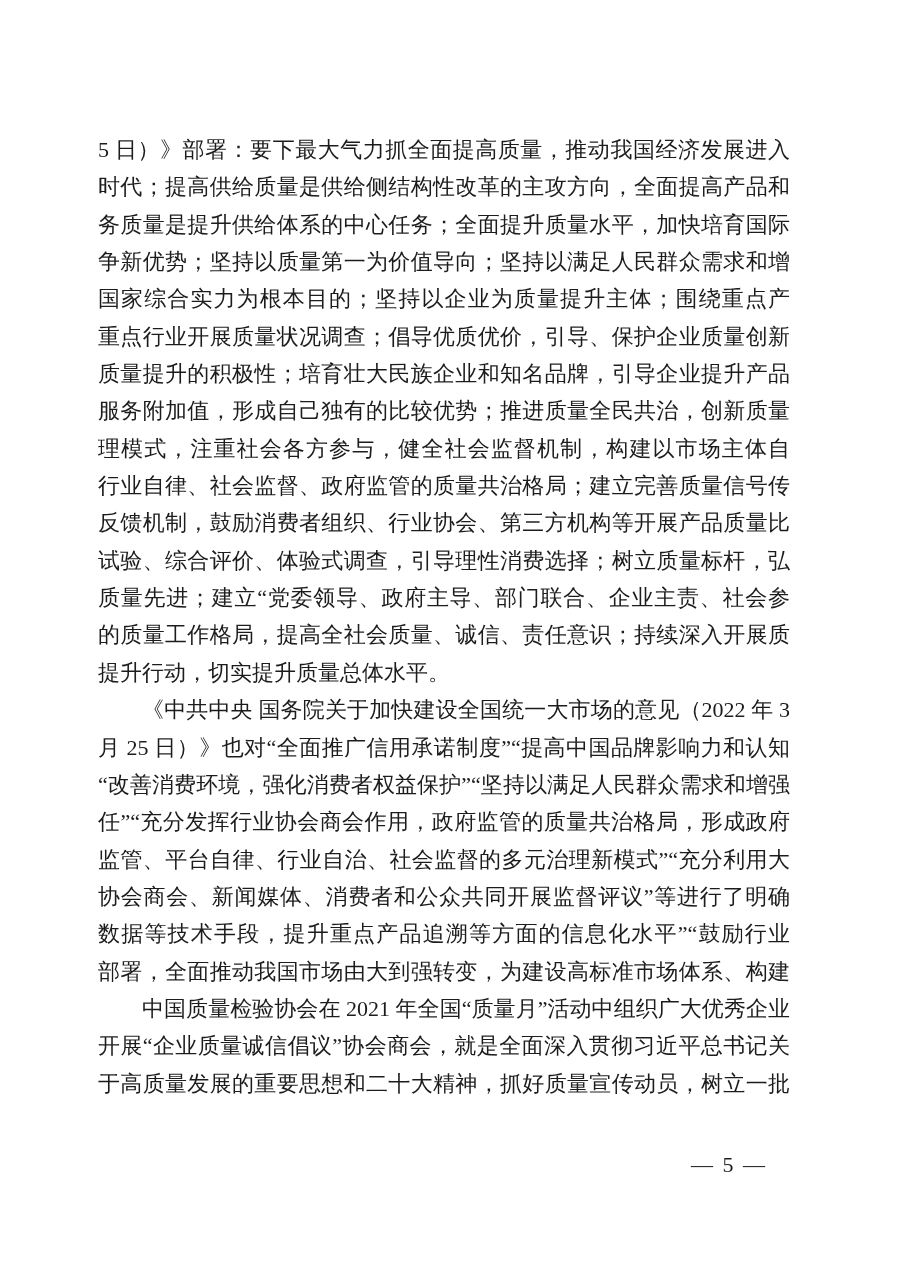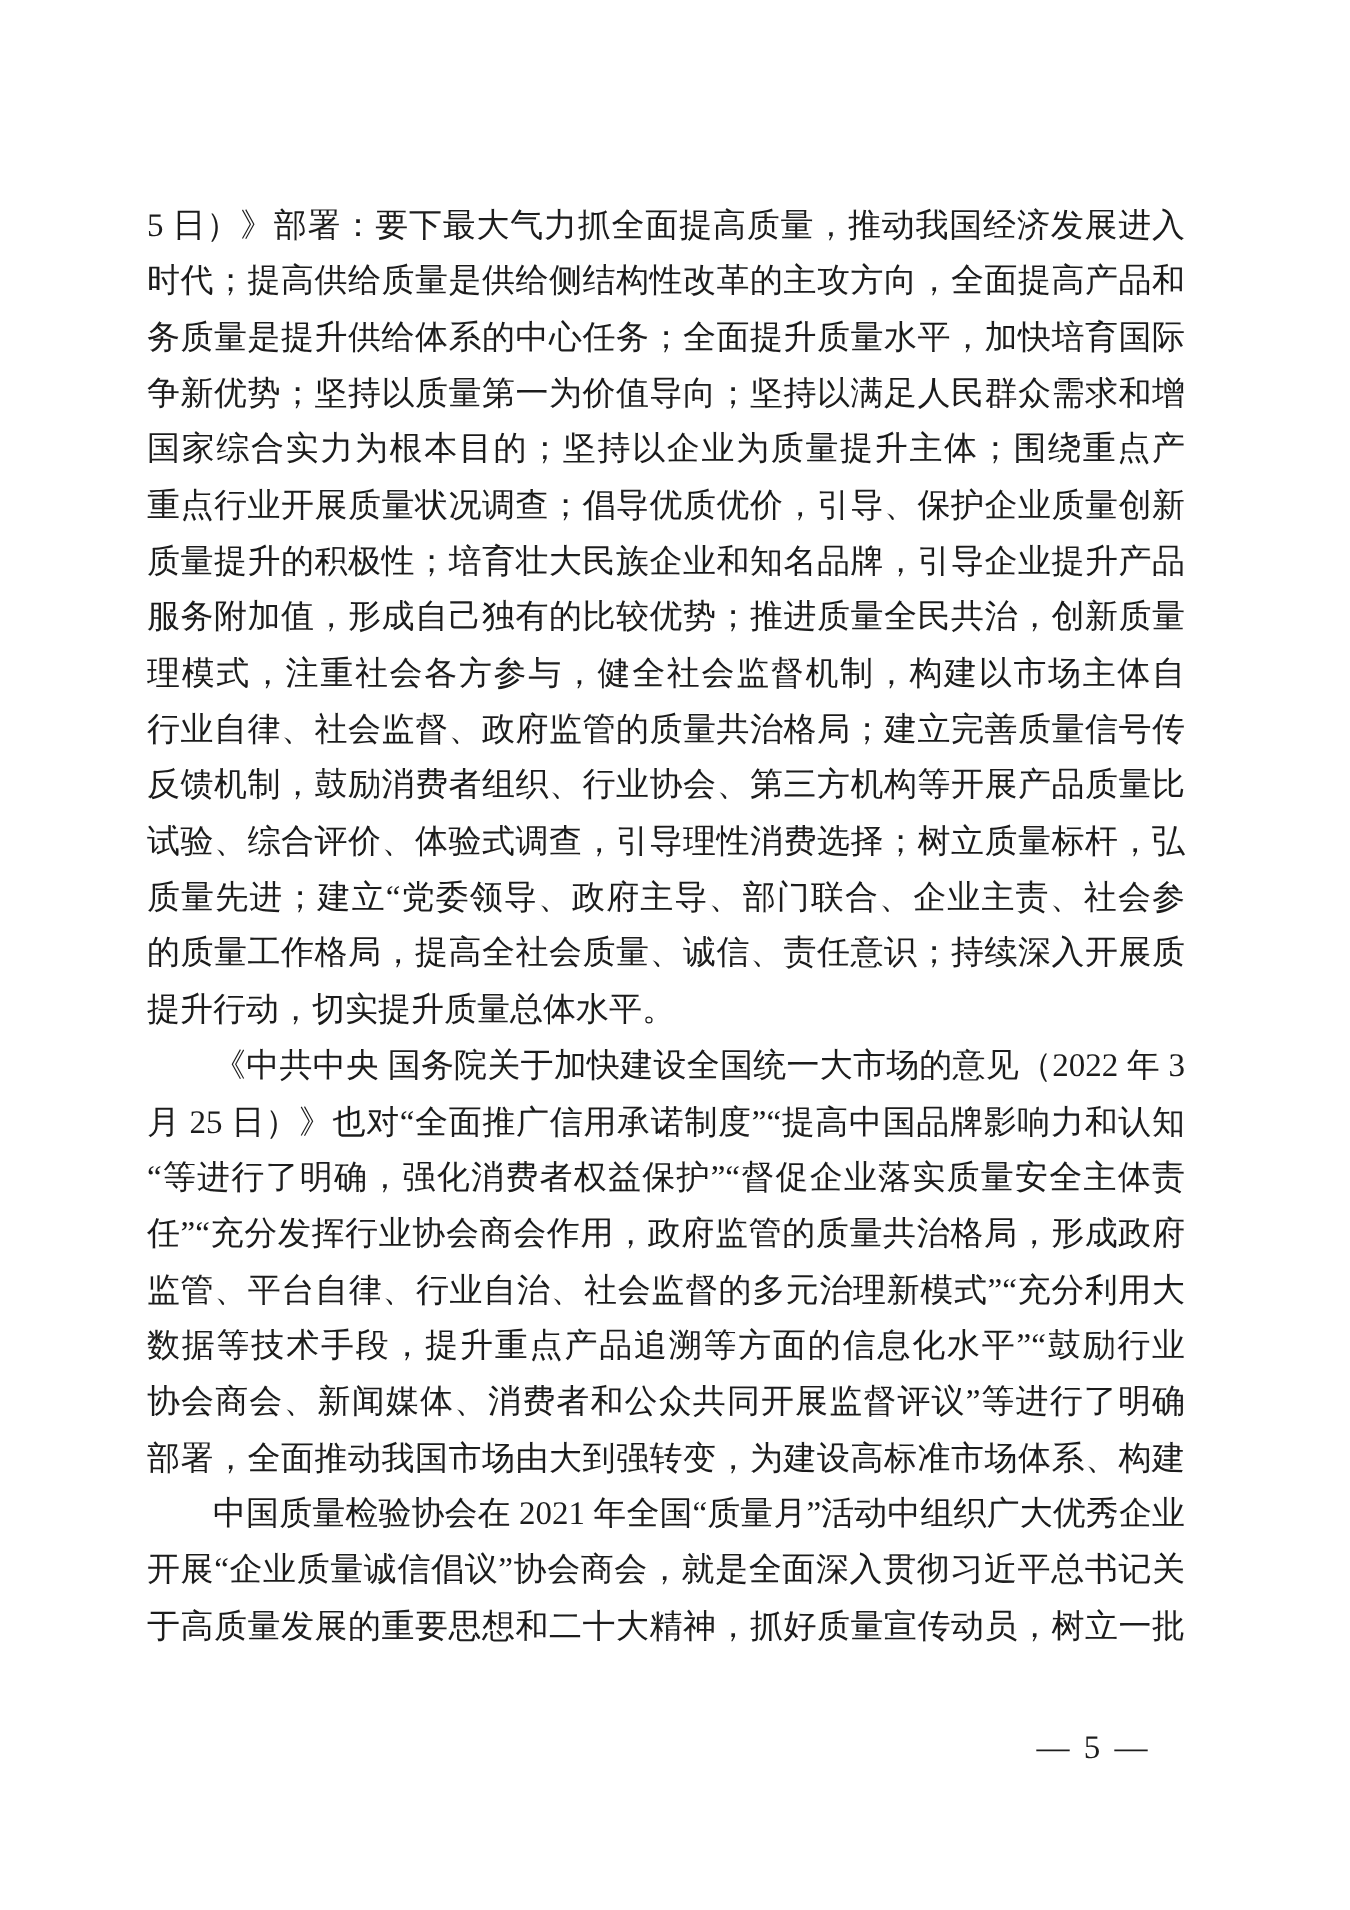--- a/index.html
+++ b/index.html
@@ -65,24 +65,24 @@
       <div class="line">服务附加值，形成自己独有的比较优势；推进质量全民共治，创新质量治</div>
       <div class="line">理模式，注重社会各方参与，健全社会监督机制，构建以市场主体自治、</div>
       <div class="line">行业自律、社会监督、政府监管的质量共治格局；建立完善质量信号传递</div>
       <div class="line">反馈机制，鼓励消费者组织、行业协会、第三方机构等开展产品质量比较</div>
       <div class="line">试验、综合评价、体验式调查，引导理性消费选择；树立质量标杆，弘扬</div>
       <div class="line">质量先进；建立“党委领导、政府主导、部门联合、企业主责、社会参与”</div>
       <div class="line">的质量工作格局，提高全社会质量、诚信、责任意识；持续深入开展质量</div>
       <div class="line para-end">提升行动，切实提升质量总体水平。</div>
       <div class="line indent">《中共中央 国务院关于加快建设全国统一大市场的意见（2022 年 3</div>
       <div class="line">月 25 日）》也对“全面推广信用承诺制度”“提高中国品牌影响力和认知度”</div>
-      <div class="line">“等进行了明确，强化消费者权益保护”“督促企业落实质量安全主体责</div>
+      <div class="line">“改善消费环境，强化消费者权益保护”“坚持以满足人民群众需求和增强</div>
       <div class="line">任”“充分发挥行业协会商会作用，政府监管的质量共治格局，形成政府</div>
       <div class="line">监管、平台自律、行业自治、社会监督的多元治理新模式”“充分利用大</div>
+      <div class="line">协会商会、新闻媒体、消费者和公众共同开展监督评议”等进行了明确</div>
       <div class="line">数据等技术手段，提升重点产品追溯等方面的信息化水平”“鼓励行业</div>
-      <div class="line">协会商会、新闻媒体、消费者和公众共同开展监督评议”等进行了明确</div>
       <div class="line">部署，全面推动我国市场由大到强转变，为建设高标准市场体系、构建高</div>
       <div class="line indent">中国质量检验协会在 2021 年全国“质量月”活动中组织广大优秀企业</div>
       <div class="line">开展“企业质量诚信倡议”协会商会，就是全面深入贯彻习近平总书记关</div>
       <div class="line">于高质量发展的重要思想和二十大精神，抓好质量宣传动员，树立一批</div>
     </div>
   <div class="page-number">— 5 —</div>
 </div>
 
 </body></html>

